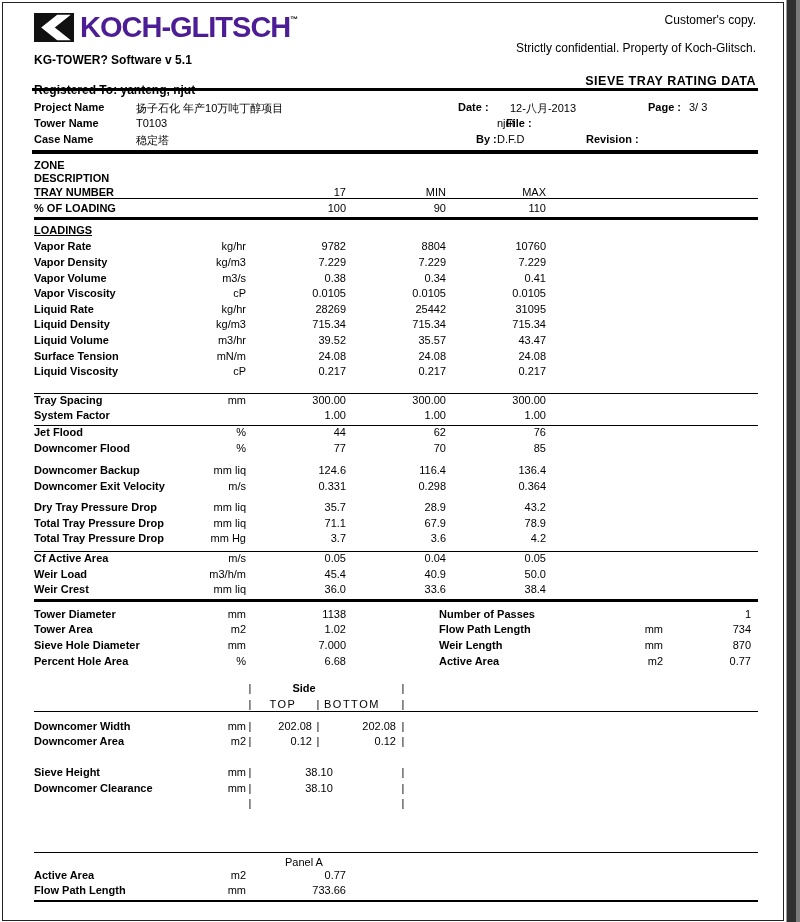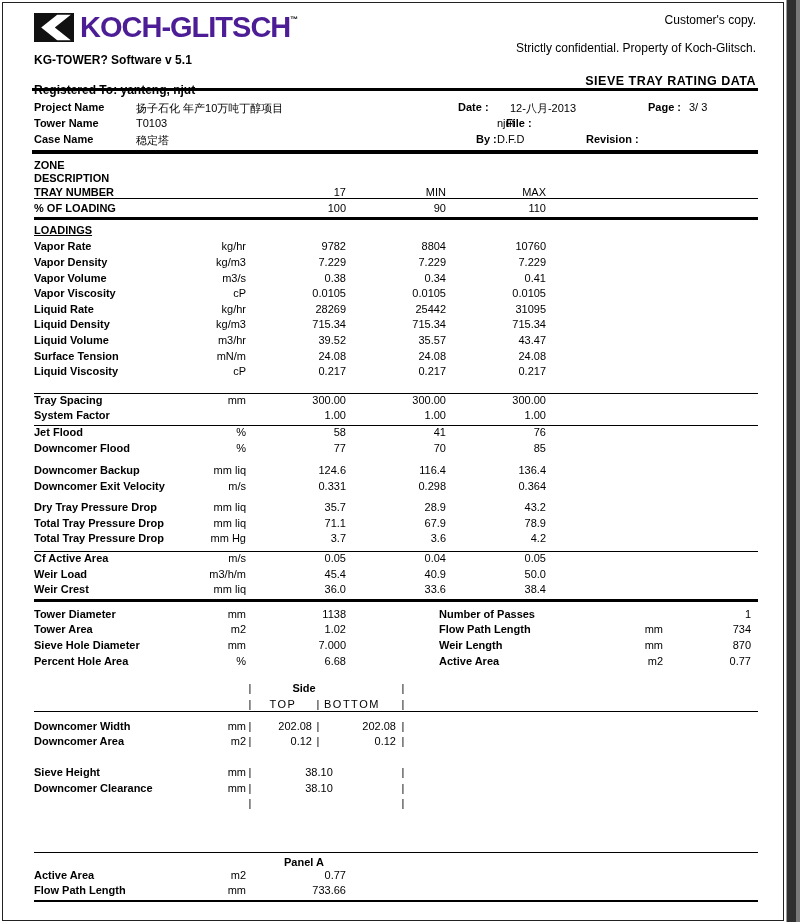--- a/index.html
+++ b/index.html
@@ -49,21 +49,21 @@
   .bar2{width:12px;text-align:center;}
   .bar3i{width:14px;text-align:center;}
   .shc1{width:58px;text-align:center;letter-spacing:1.5px;}
   .shc2{width:72px;letter-spacing:1.5px;}
   .sv1{width:58px;text-align:right;}
   .sv2{width:72px;text-align:right;}
   .abs{position:absolute;top:0;}
   .sideT{left:190px;width:160px;text-align:center;font-weight:bold;}
   .bar3{left:362px;width:14px;text-align:center;}
   .sv{left:215px;width:140px;text-align:center;}
-  .pt{left:215px;width:110px;text-align:center;font-weight:bold;top:3px;}
+  .pt{left:215px;width:110px;text-align:center;font-weight:normal;top:3px;}
   .rule{height:1px;background:#000;width:724px;}
   .rule.thick{height:2px;}
   .rule.heavy{height:3px;}
   .gaprow{width:724px;}
 </style>
 </head>
 <body>
 
 <div class="stage">
   <div class="page">
@@ -114,21 +114,21 @@
         <div class="row"><span class="s cl">Liquid Rate</span><span class="s cu">kg/hr</span><span class="s cv">28269</span><span class="s cv">25442</span><span class="s cv">31095</span></div>
         <div class="row"><span class="s cl">Liquid Density</span><span class="s cu">kg/m3</span><span class="s cv">715.34</span><span class="s cv">715.34</span><span class="s cv">715.34</span></div>
         <div class="row"><span class="s cl">Liquid Volume</span><span class="s cu">m3/hr</span><span class="s cv">39.52</span><span class="s cv">35.57</span><span class="s cv">43.47</span></div>
         <div class="row"><span class="s cl">Surface Tension</span><span class="s cu">mN/m</span><span class="s cv">24.08</span><span class="s cv">24.08</span><span class="s cv">24.08</span></div>
         <div class="row"><span class="s cl">Liquid Viscosity</span><span class="s cu">cP</span><span class="s cv">0.217</span><span class="s cv">0.217</span><span class="s cv">0.217</span></div>
         <div class="gaprow" style="height: 12px;"></div>
         <div class="rule thin"></div>
         <div class="row"><span class="s cl">Tray Spacing</span><span class="s cu">mm</span><span class="s cv">300.00</span><span class="s cv">300.00</span><span class="s cv">300.00</span></div>
         <div class="row"><span class="s cl">System Factor</span><span class="s cu"></span><span class="s cv">1.00</span><span class="s cv">1.00</span><span class="s cv">1.00</span></div>
         <div class="rule thin"></div>
-        <div class="row"><span class="s cl">Jet Flood</span><span class="s cu">%</span><span class="s cv">58</span><span class="s cv">41</span><span class="s cv">76</span></div>
+        <div class="row"><span class="s cl">Jet Flood</span><span class="s cu">%</span><span class="s cv">44</span><span class="s cv">62</span><span class="s cv">76</span></div>
         <div class="row"><span class="s cl">Downcomer Flood</span><span class="s cu">%</span><span class="s cv">77</span><span class="s cv">70</span><span class="s cv">85</span></div>
         <div class="gaprow" style="height: 7px;"></div>
         <div class="row"><span class="s cl">Downcomer Backup</span><span class="s cu">mm liq</span><span class="s cv">124.6</span><span class="s cv">116.4</span><span class="s cv">136.4</span></div>
         <div class="row"><span class="s cl">Downcomer Exit Velocity</span><span class="s cu">m/s</span><span class="s cv">0.331</span><span class="s cv">0.298</span><span class="s cv">0.364</span></div>
         <div class="gaprow" style="height: 6px;"></div>
         <div class="row"><span class="s cl">Dry Tray Pressure Drop</span><span class="s cu">mm liq</span><span class="s cv">35.7</span><span class="s cv">28.9</span><span class="s cv">43.2</span></div>
         <div class="row"><span class="s cl">Total Tray Pressure Drop</span><span class="s cu">mm liq</span><span class="s cv">71.1</span><span class="s cv">67.9</span><span class="s cv">78.9</span></div>
         <div class="row"><span class="s cl">Total Tray Pressure Drop</span><span class="s cu">mm Hg</span><span class="s cv">3.7</span><span class="s cv">3.6</span><span class="s cv">4.2</span></div>
         <div class="gaprow" style="height: 3px;"></div>
         <div class="rule thin"></div>

